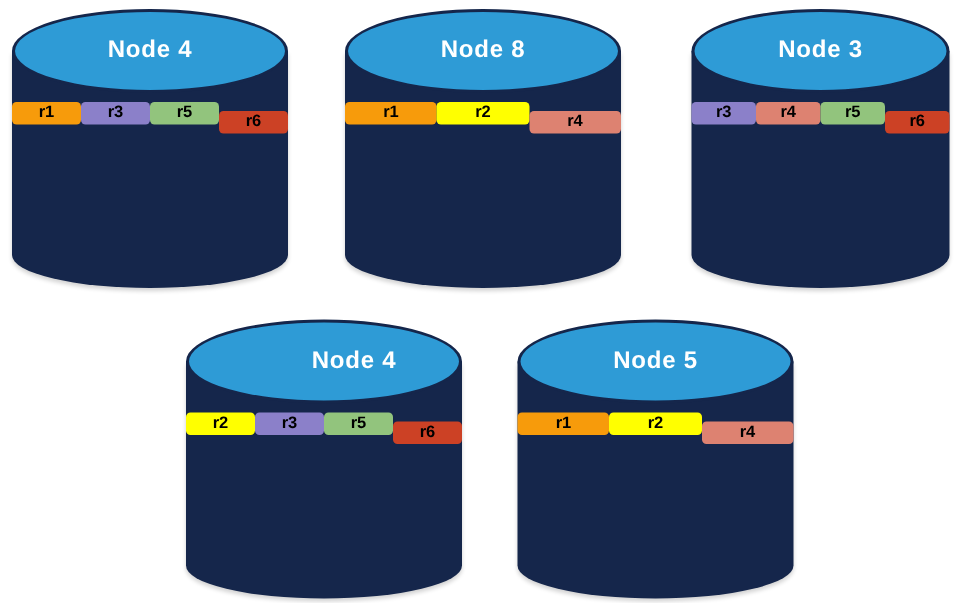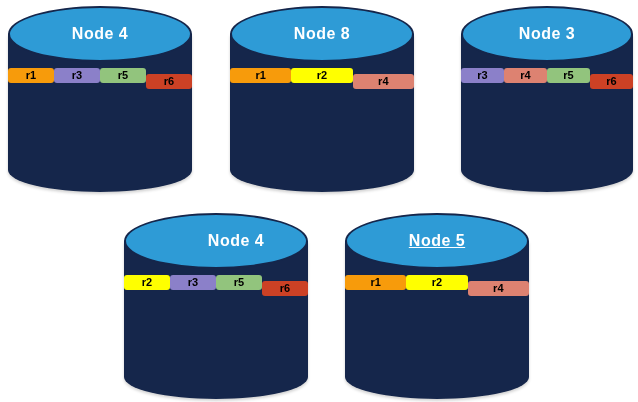--- a/index.html
+++ b/index.html
@@ -128,20 +128,20 @@
       <div class="replicas" style="top: 62px;">
         <div class="replica-bar" style="background: rgb(255, 255, 0); width: 122px; margin-bottom: 11px;">r2</div>
         <div class="replica-bar" style="background: rgb(139, 128, 201); width: 122px; margin-bottom: 11px;">r3</div>
         <div class="replica-bar" style="background: rgb(146, 196, 125); width: 122px; margin-bottom: 11px;">r5</div>
         <div class="replica-bar" style="background: rgb(204, 65, 37); width: 122px; margin-bottom: 0px;">r6</div>
       </div>
     </div>
     <div class="node" style="left: 345px; top: 213px; width: 184px; height: 186px;">
       <div class="cyl-body" style="top: 28px; height: 158px;"></div>
       <div class="cyl-top" style="height: 56px;"></div>
-      <div class="node-label" style="top: 19px; text-decoration: underline;">Node  5</div>
+      <div class="node-label" style="top: 19px;">Node  5</div>
       <div class="replicas" style="top: 62px;">
         <div class="replica-bar" style="background: rgb(247, 155, 11); width: 122px; margin-bottom: 11px;">r1</div>
         <div class="replica-bar" style="background: rgb(255, 255, 0); width: 122px; margin-bottom: 11px;">r2</div>
         <div class="replica-bar" style="background: rgb(221, 130, 113); width: 122px; margin-bottom: 0px;">r4</div>
       </div>
     </div>
   </div>
 
 </body></html>

